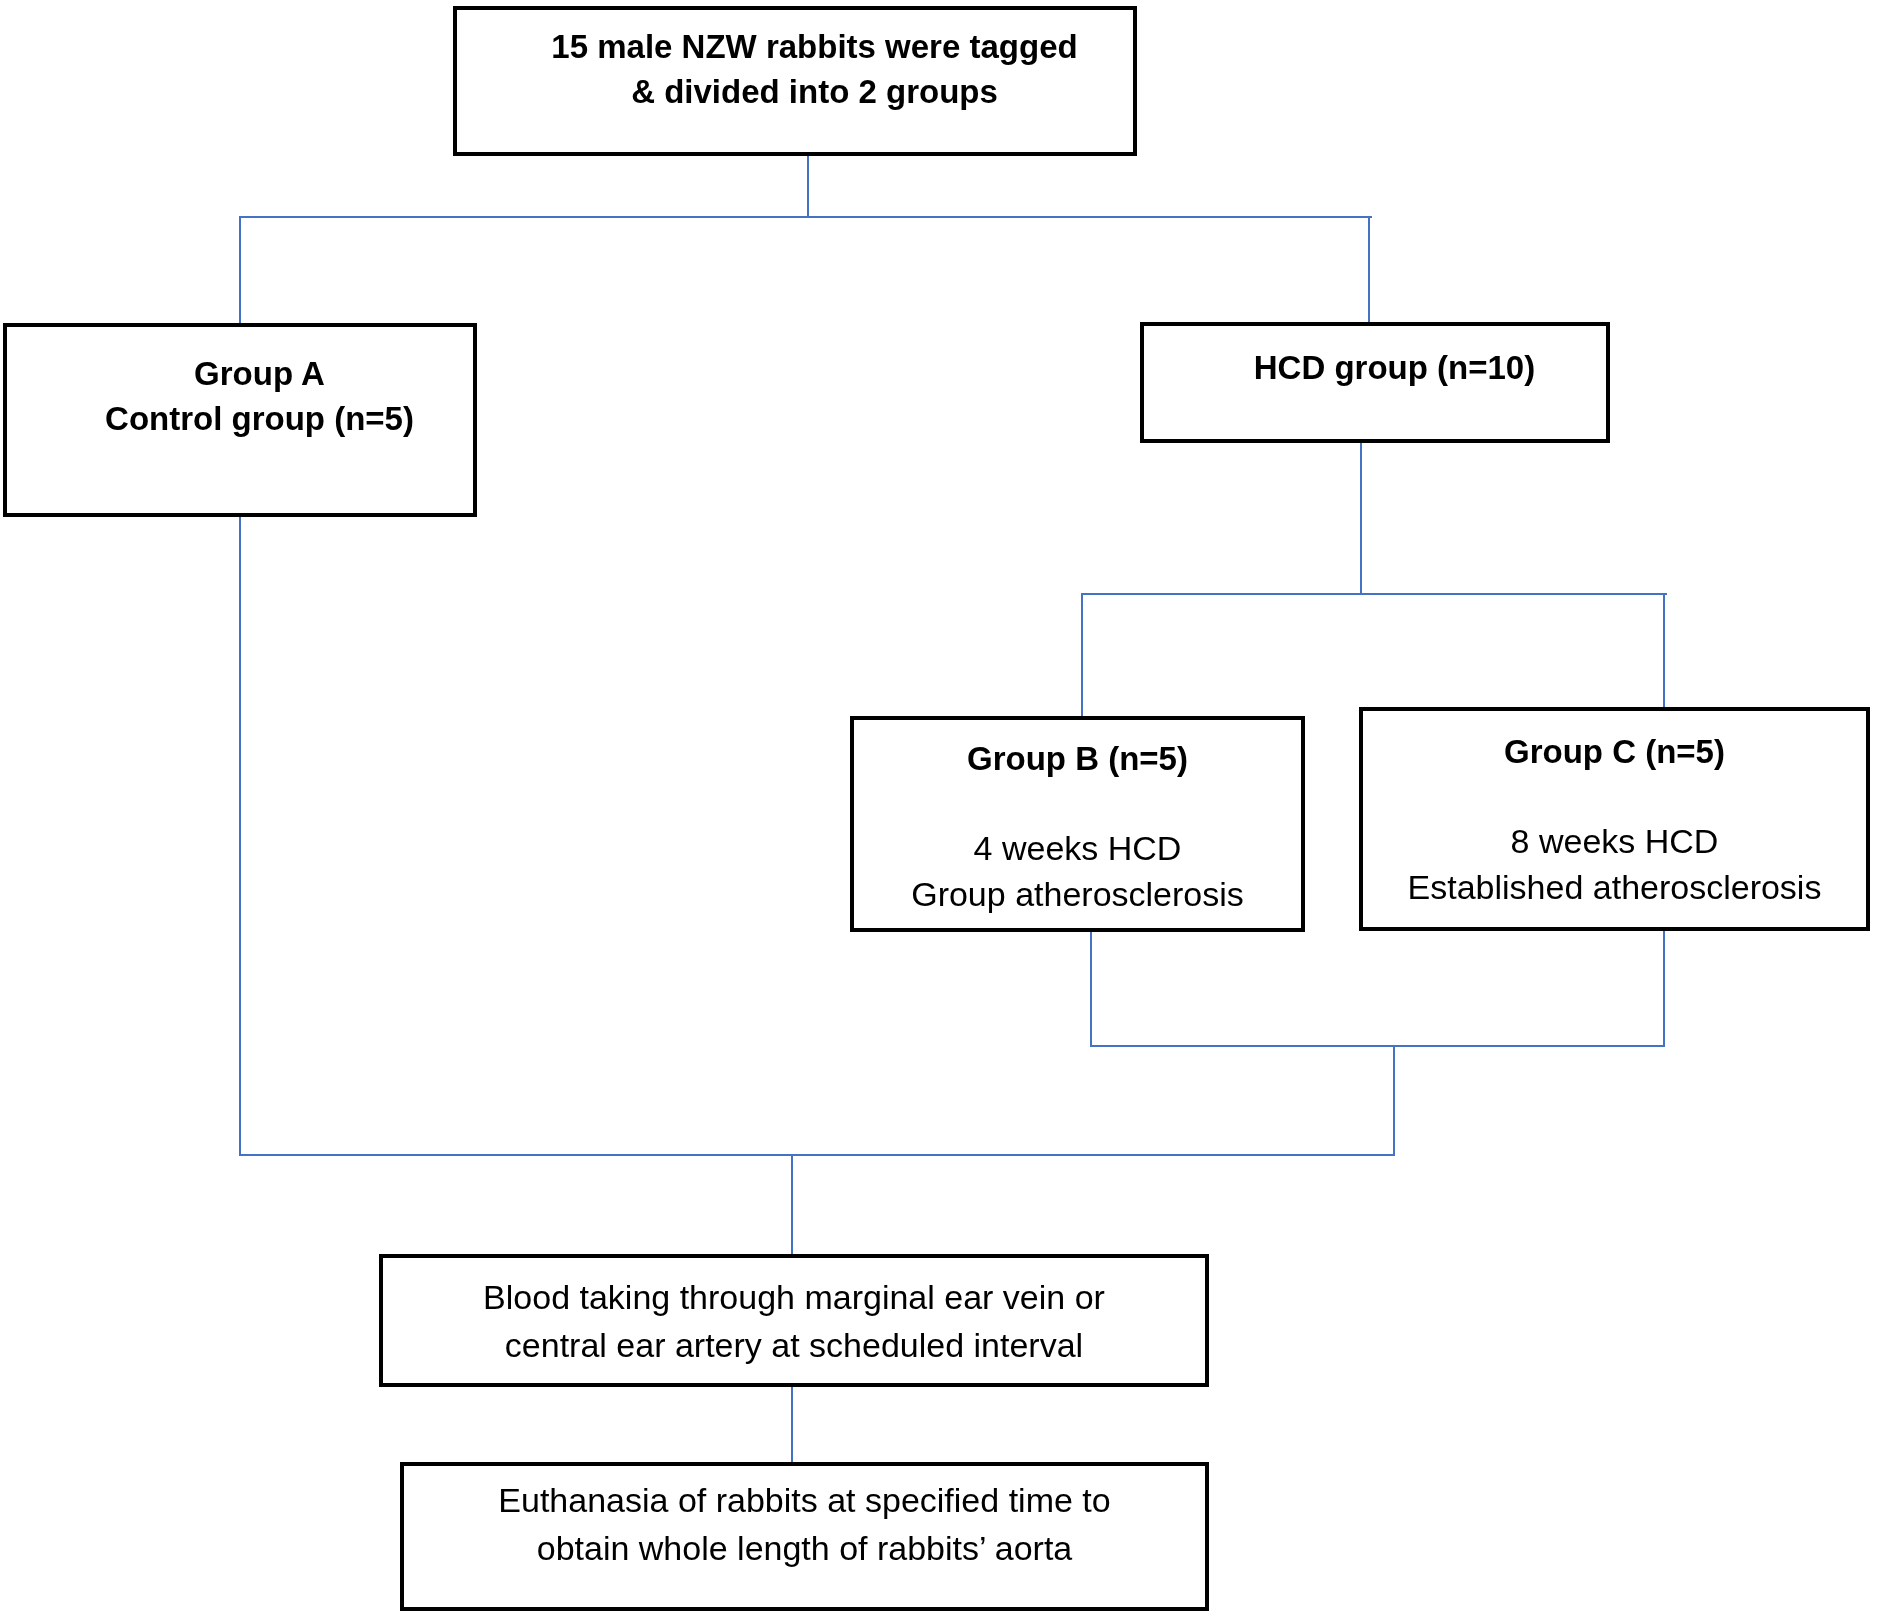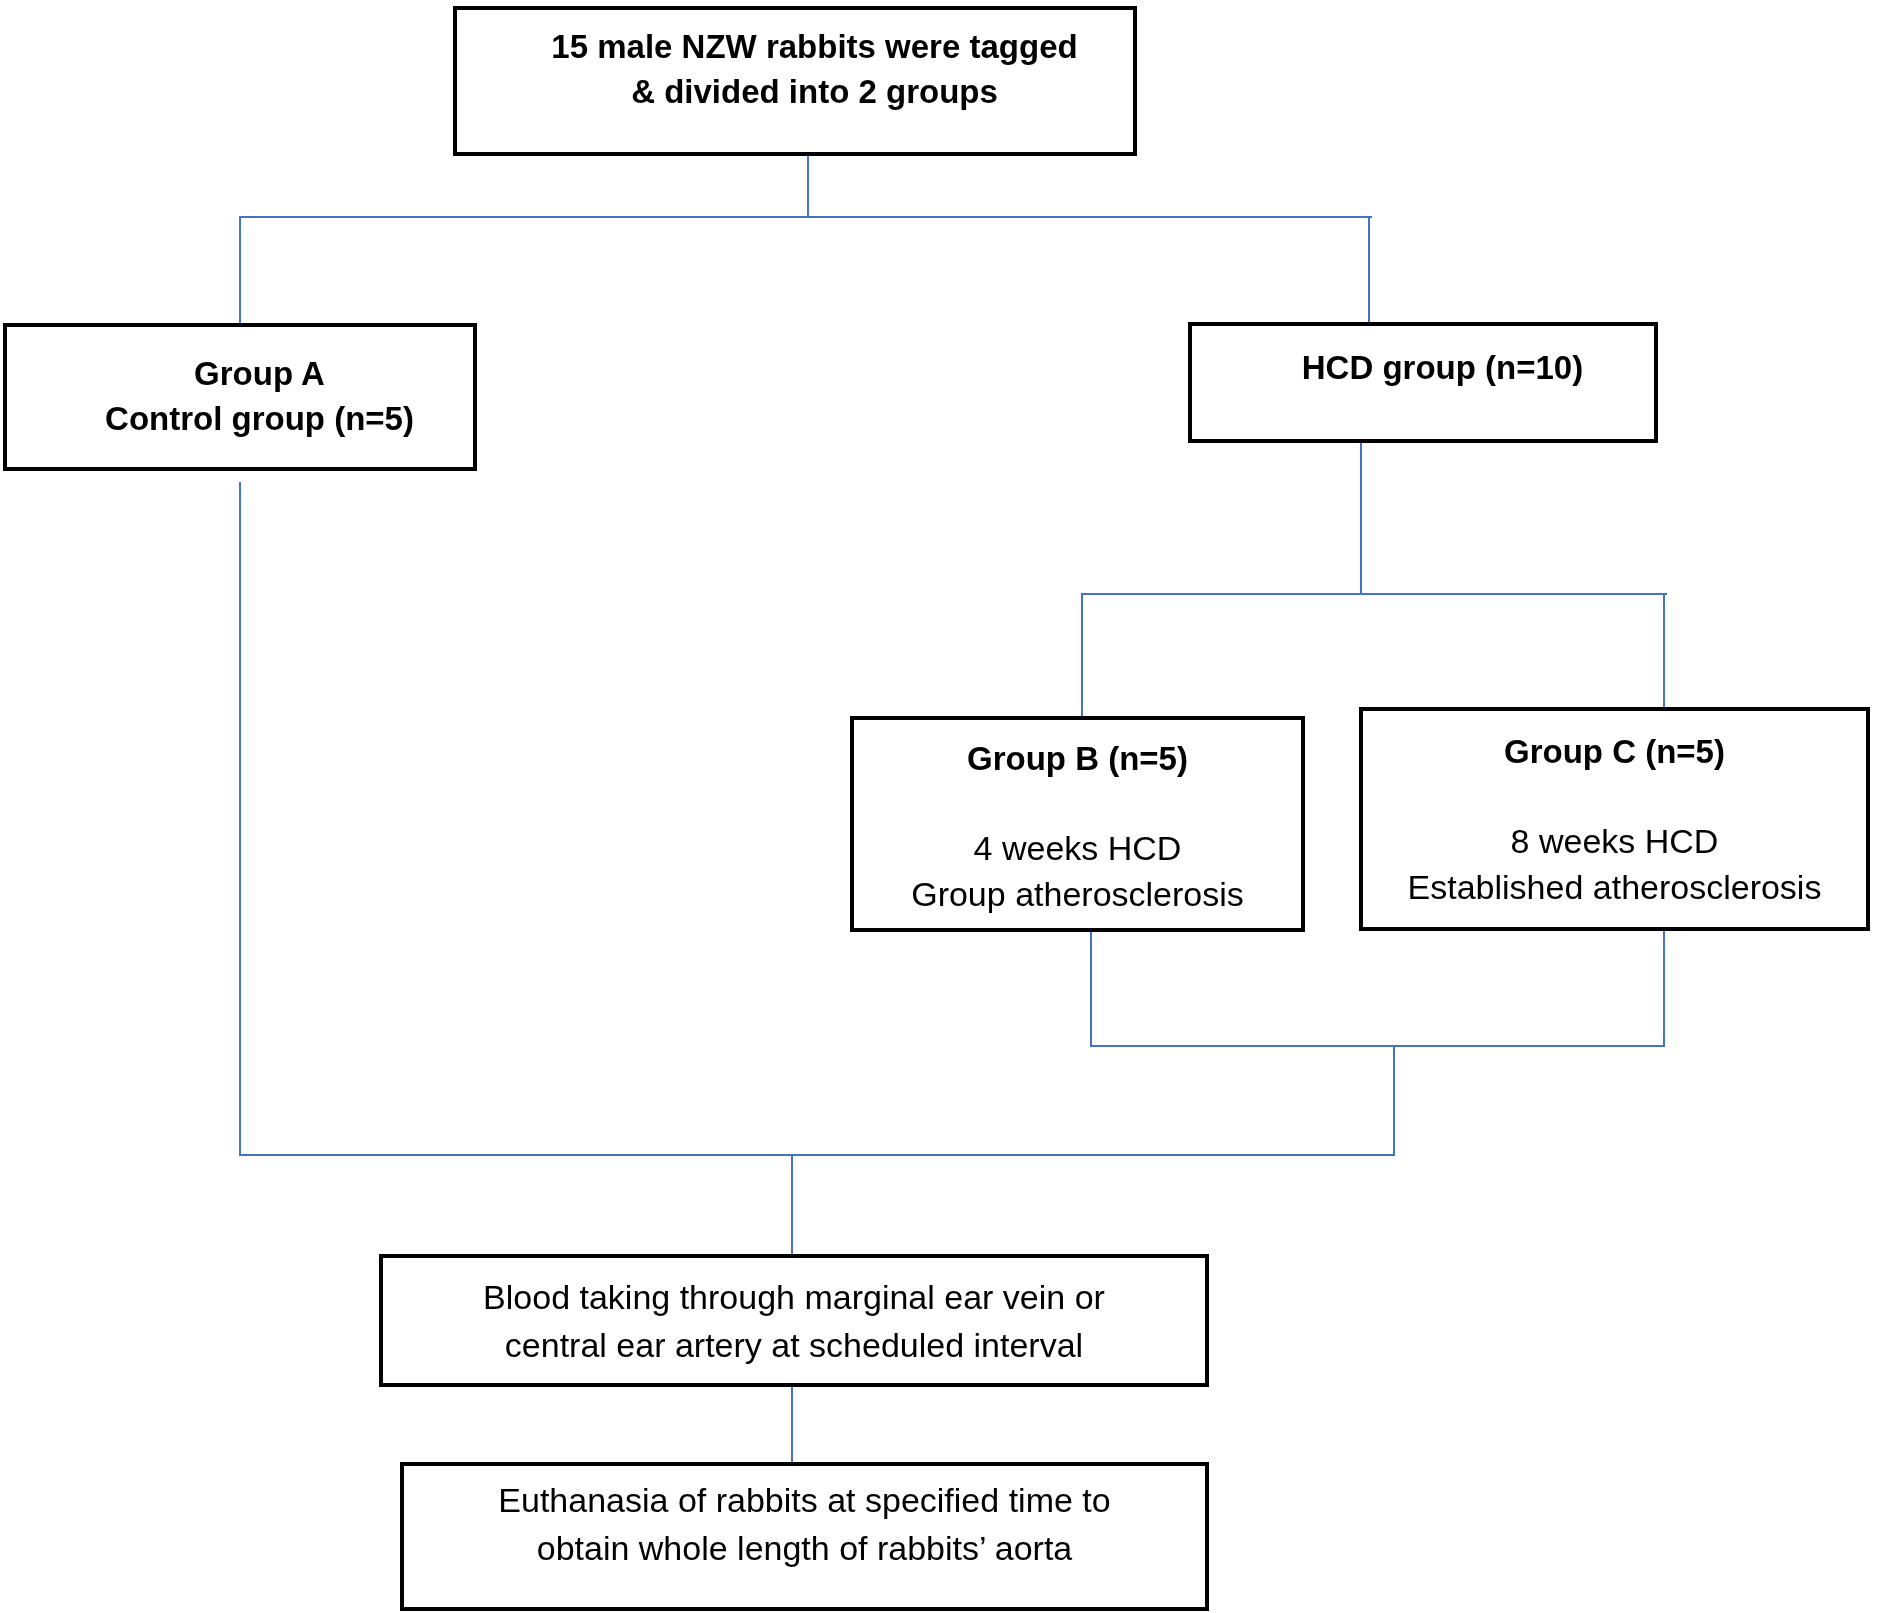--- a/index.html
+++ b/index.html
@@ -60,26 +60,26 @@
 </head>
 <body>
 
 <div class="canvas">
 
   <div class="box bold" style="left:453px; top:6px; width:684px; height:150px; padding-top:14px;">
     <div class="tline">15 male NZW rabbits were tagged</div>
     <div class="tline">&amp; divided into 2 groups</div>
   </div>
 
-  <div class="box bold" style="left:3px; top:323px; width:474px; height:148px; padding-top:24px;">
+  <div class="box bold" style="left:3px; top:323px; width:474px; height:194px; padding-top:24px;">
     <div class="tline">Group A</div>
     <div class="tline">Control group (n=5)</div>
   </div>
 
-  <div class="box bold" style="left:1188px; top:322px; width:470px; height:121px; padding-top:19px;">
+  <div class="box bold" style="left:1140px; top:322px; width:470px; height:121px; padding-top:19px;">
     <div class="tline">HCD group (n=10)</div>
   </div>
 
   <div class="box" style="left:850px; top:716px; width:455px; height:216px; padding-top:16px;">
     <div class="title">Group B (n=5)</div>
     <div class="spacer44"></div>
     <div class="body-line">4 weeks HCD</div>
     <div class="body-line">Group atherosclerosis</div>
   </div>
 

